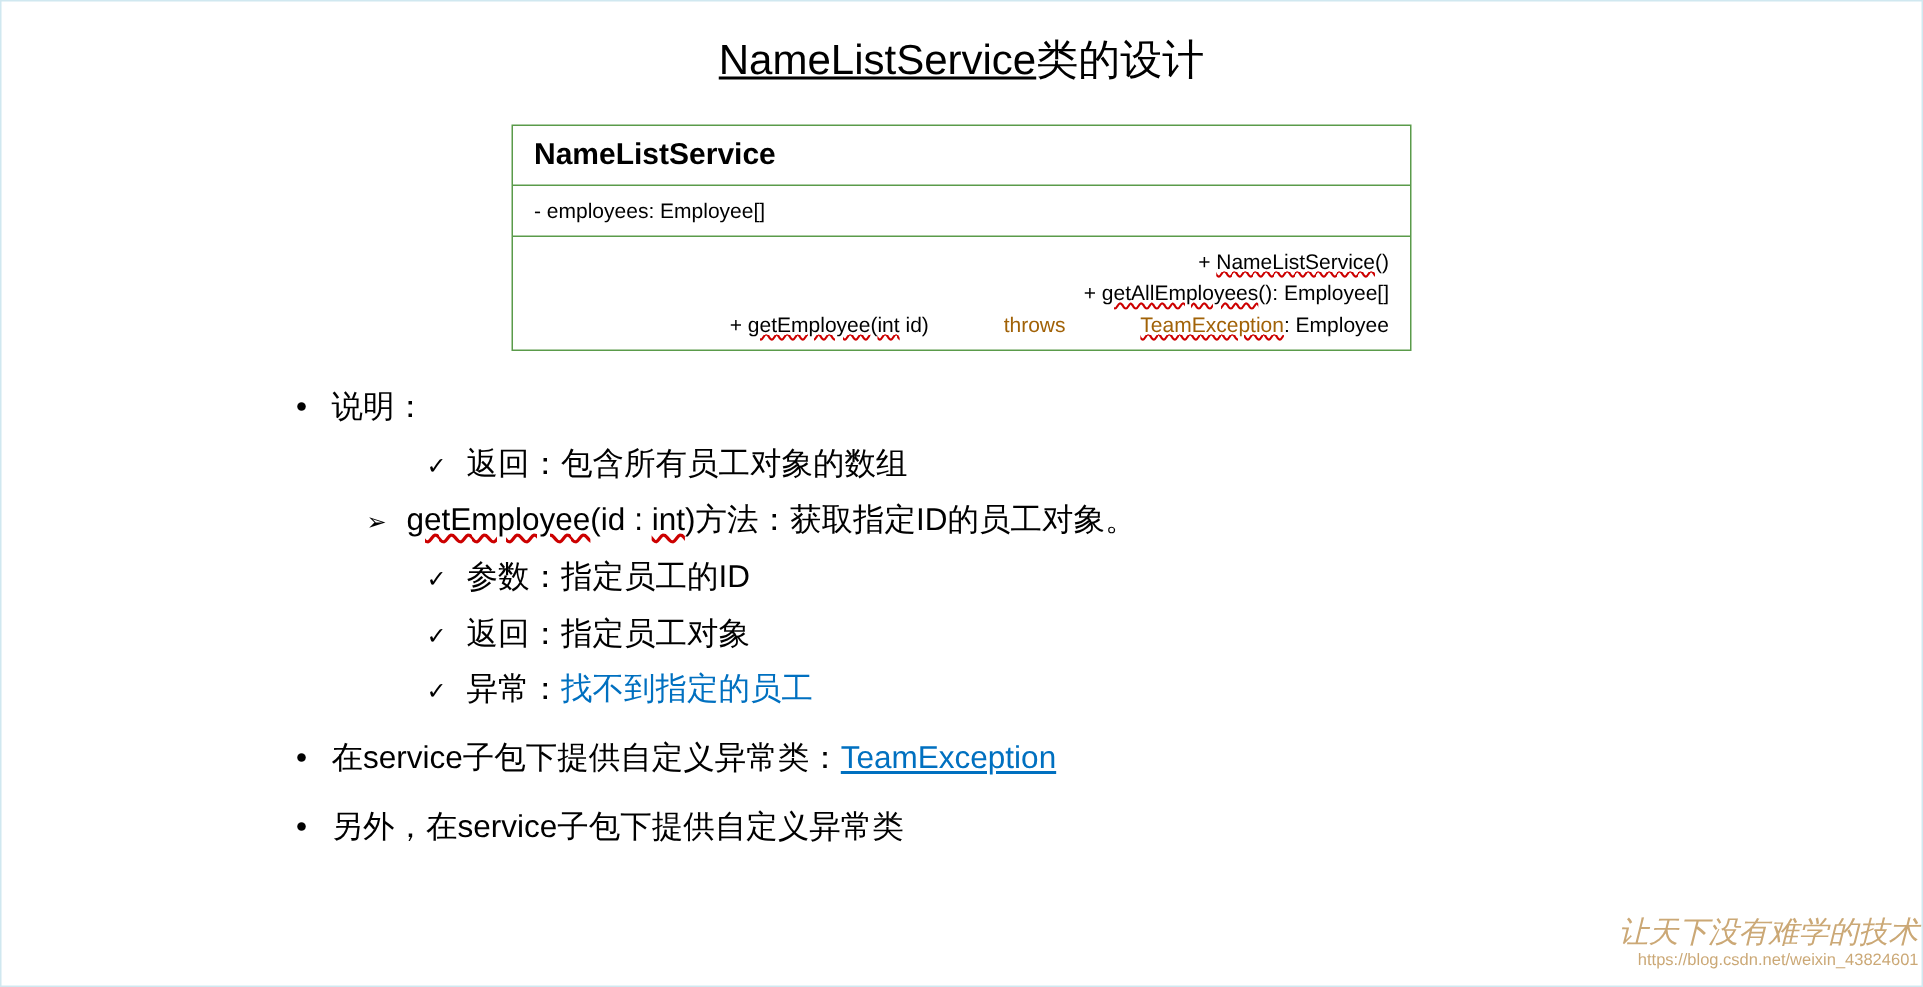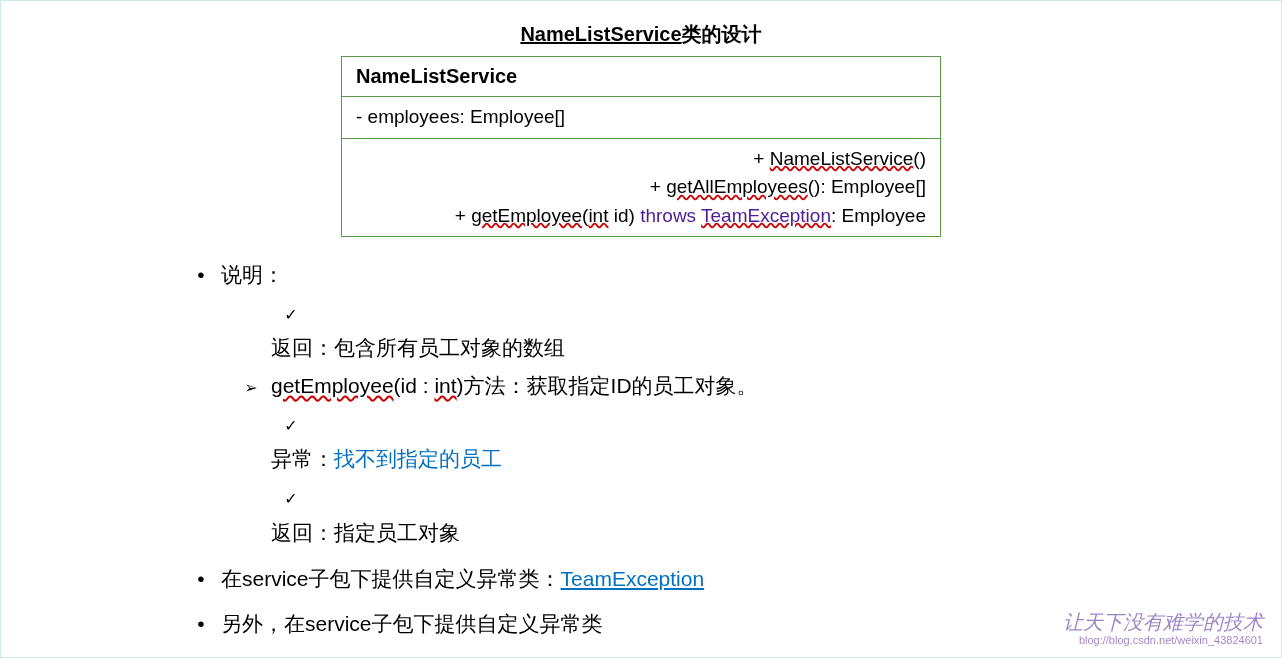--- a/index.html
+++ b/index.html
@@ -11,55 +11,56 @@
       font-family: Arial, "Microsoft YaHei", sans-serif;
       background: #fff;
       width: 1282px;
       height: 658px;
       border: 1px solid #d0e8f0;
       position: relative;
       padding: 20px 0;
     }
     .title {
       text-align: center;
-      font-size: 20px;
-      font-weight: bold;
-      margin-bottom: 8px;
+      font-size: 28px;
+      font-weight: normal;
+      margin-bottom: 24px;
     }
     .title .underline {
       text-decoration: underline;
     }
     .uml-box {
       width: 600px;
       margin: 0 auto 20px;
       border: 1px solid #5a9b4a;
     }
     .uml-header {
       border-bottom: 1px solid #5a9b4a;
       padding: 8px 14px;
       font-weight: bold;
       font-size: 20px;
     }
     .uml-section {
       border-bottom: 1px solid #5a9b4a;
       padding: 6px 14px;
-      font-size: 19px;
+      font-size: 14px;
       line-height: 1.5;
     }
     .uml-section:last-child {
       border-bottom: none;
       text-align: right;
     }
     .squiggle {
       text-decoration: underline;
       text-decoration-style: wavy;
       text-decoration-color: #c00;
     }
     .red {
-      color: #4c1d95;
+      color: #a16207;
+      margin-left: 46px;
     }
     .blue {
       color: #0070c0;
     }
     .blue-link {
       color: #0070c0;
       text-decoration: underline;
     }
     .content {
       margin: 0 auto;
@@ -81,35 +82,34 @@
       flex: 1;
     }
     .level1 {
       margin-left: 0;
     }
     .level2 {
       margin-left: 50px;
     }
     .level3 {
       margin-left: 90px;
-      flex-direction: column;
     }
     .arrow::before {
       content: "➢";
       font-size: 16px;
     }
     .check::before {
       content: "✓";
       font-size: 16px;
     }
     .watermark {
       position: absolute;
       bottom: 10px;
-      right: 18px;
-      color: #4c1d95;
+      right: 2px;
+      color: #a16207;
       font-size: 20px;
       font-style: italic;
       font-family: "KaiTi", "STKaiti", serif;
       opacity: 0.55;
       text-align: right;
       line-height: 1.2;
     }
     .watermark .small {
       font-size: 11px;
       font-style: normal;
@@ -146,34 +146,38 @@
     <span class="bullet-mark check"></span>
     <span class="bullet-text">返回：包含所有员工对象的数组</span>
   </div>
 
   <div class="bullet level2">
     <span class="bullet-mark arrow"></span>
     <span class="bullet-text"><span class="squiggle">getEmployee</span><span>(id : </span><span class="squiggle">int</span><span>)方法：获取指定ID的员工对象。</span></span>
   </div>
   <div class="bullet level3">
     <span class="bullet-mark check"></span>
-    <span class="bullet-text"><span>异常：</span><span class="blue">找不到指定的员工</span></span>
+    <span class="bullet-text">参数：指定员工的ID</span>
   </div>
   <div class="bullet level3">
     <span class="bullet-mark check"></span>
     <span class="bullet-text">返回：指定员工对象</span>
+  </div>
+  <div class="bullet level3">
+    <span class="bullet-mark check"></span>
+    <span class="bullet-text"><span>异常：</span><span class="blue">找不到指定的员工</span></span>
   </div>
 
   <div class="bullet level1 mb">
     <span class="bullet-mark">•</span>
     <span class="bullet-text"><span>在service子包下提供自定义异常类：</span><span class="blue-link squiggle">TeamException</span></span>
   </div>
 
   <div class="bullet level1 mb">
     <span class="bullet-mark">•</span>
     <span class="bullet-text">另外，在service子包下提供自定义异常类</span>
   </div>
 </div>
 
 <div class="watermark">
   <div>让天下没有难学的技术</div>
-  <div class="small">blog://blog.csdn.net/weixin_43824601</div>
+  <div class="small">https://blog.csdn.net/weixin_43824601</div>
 </div>
 
 </body></html>

